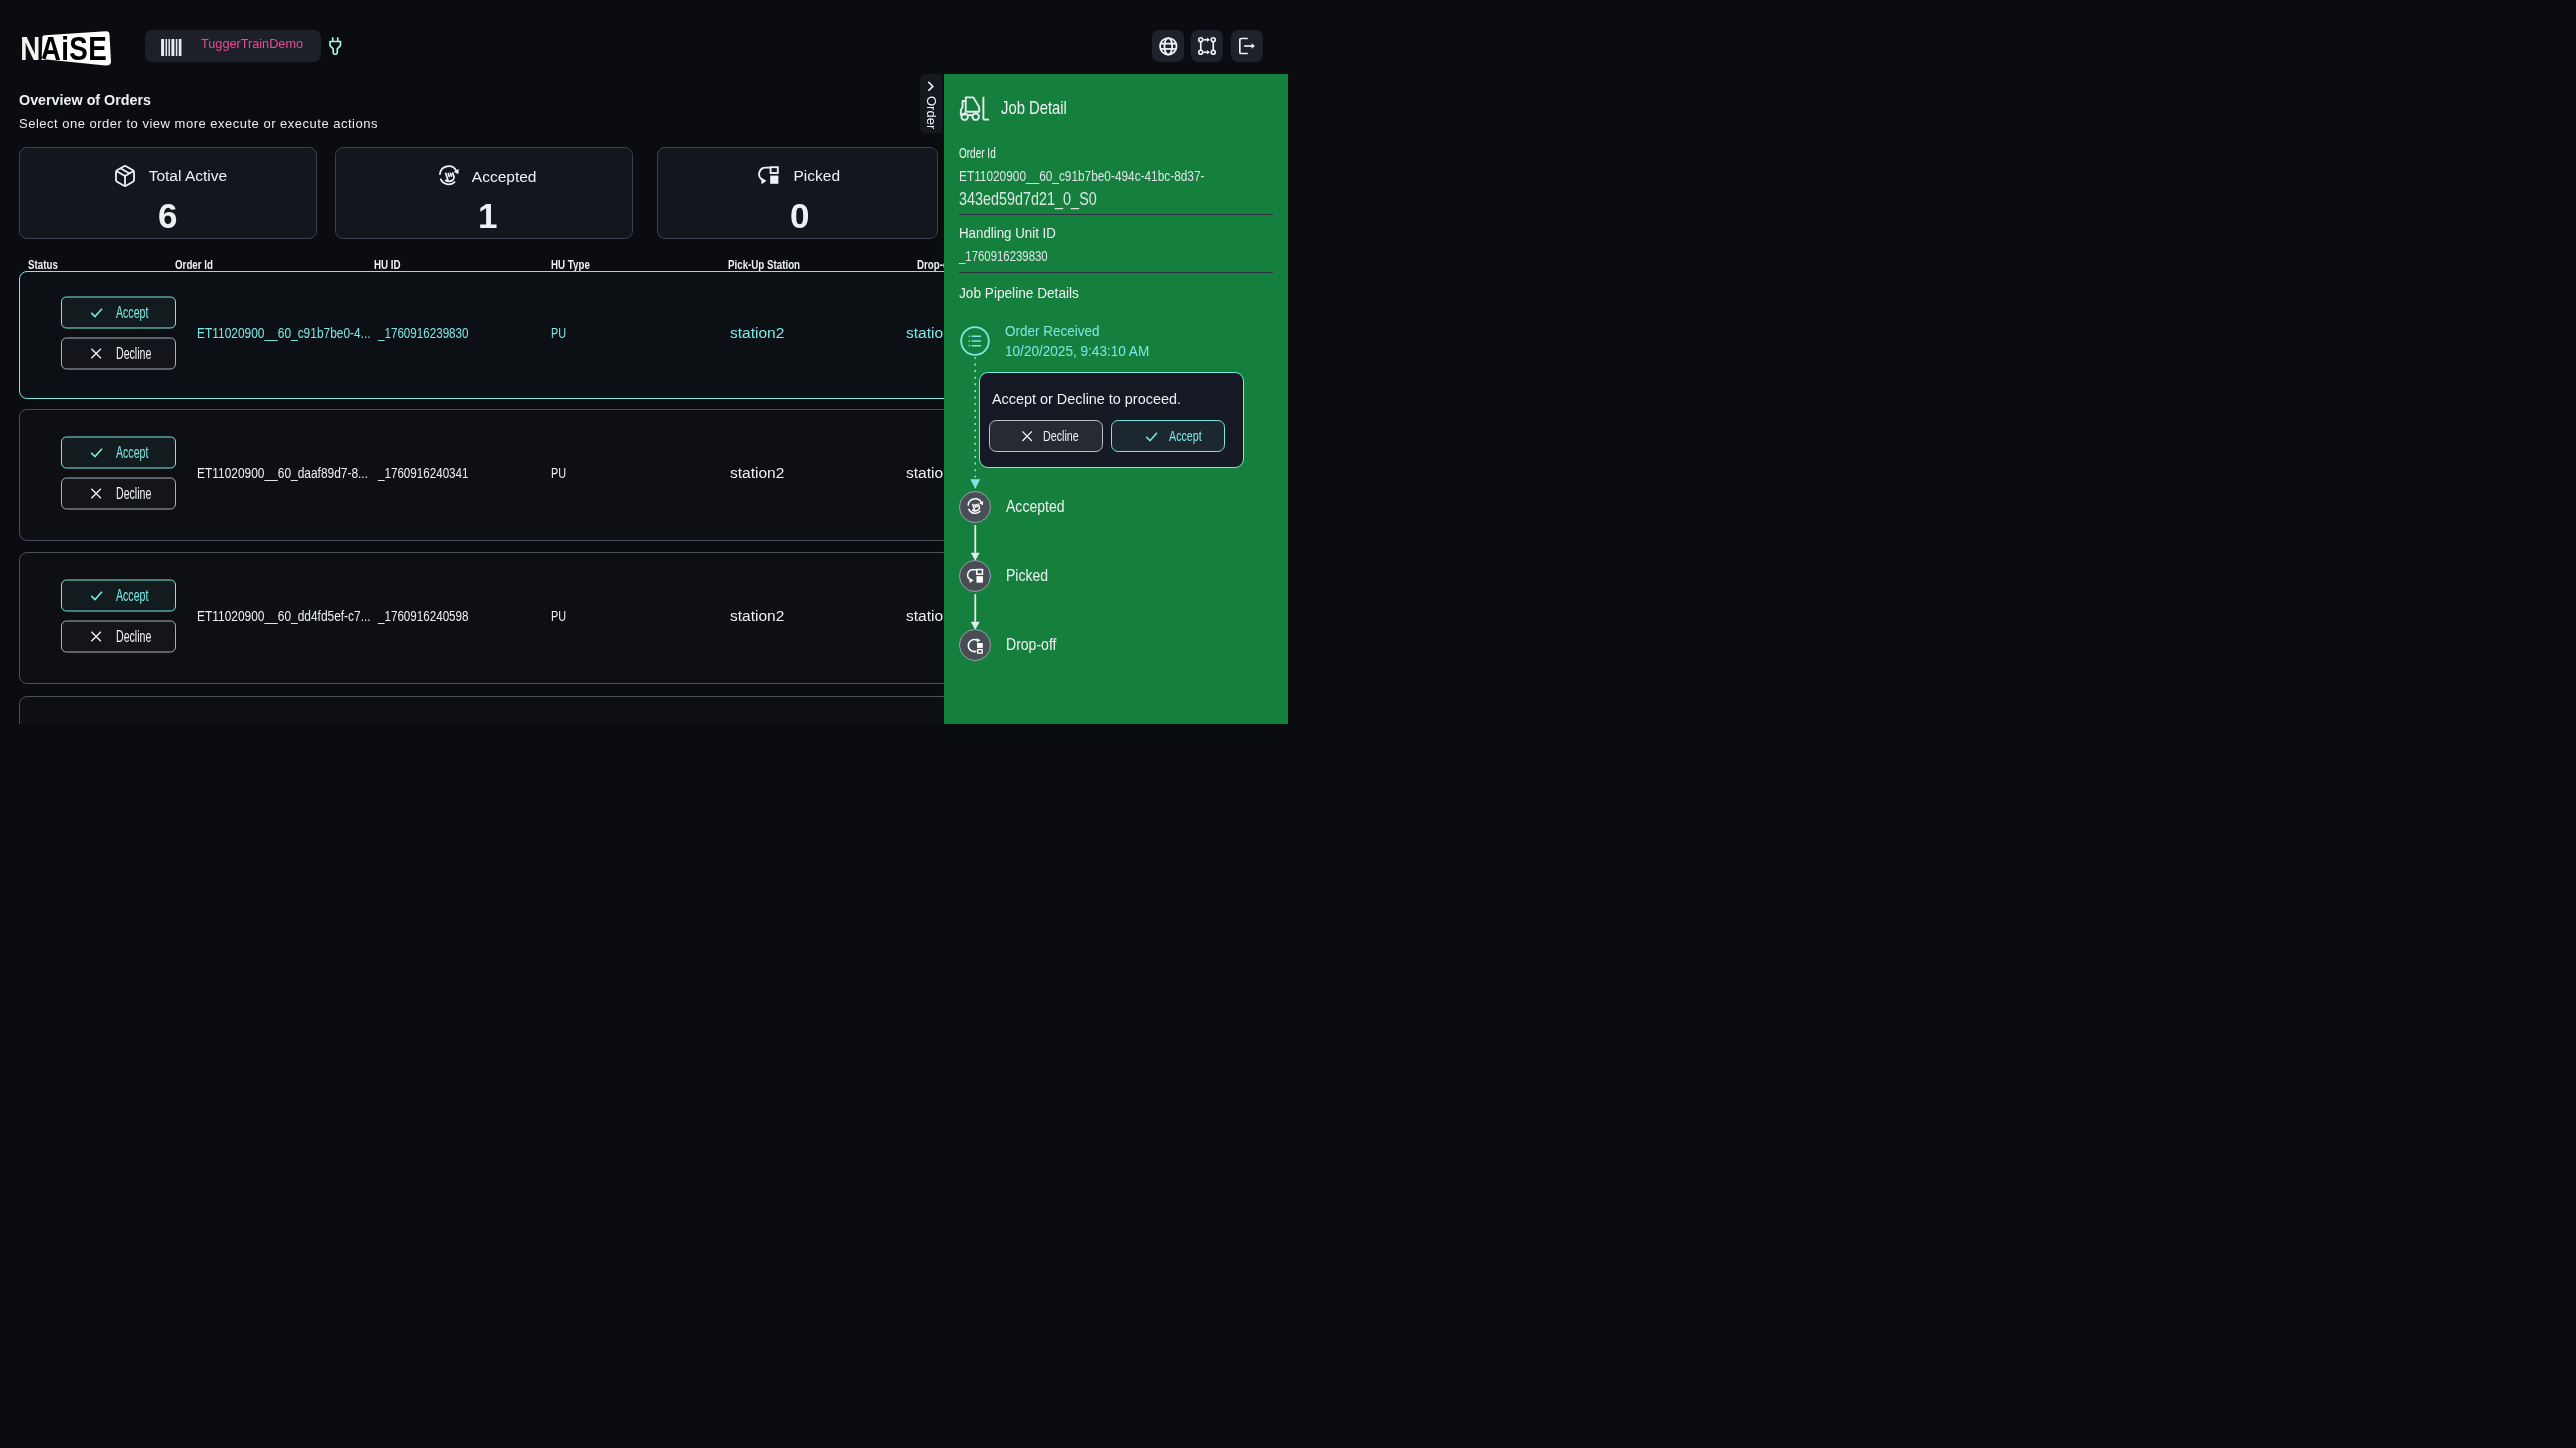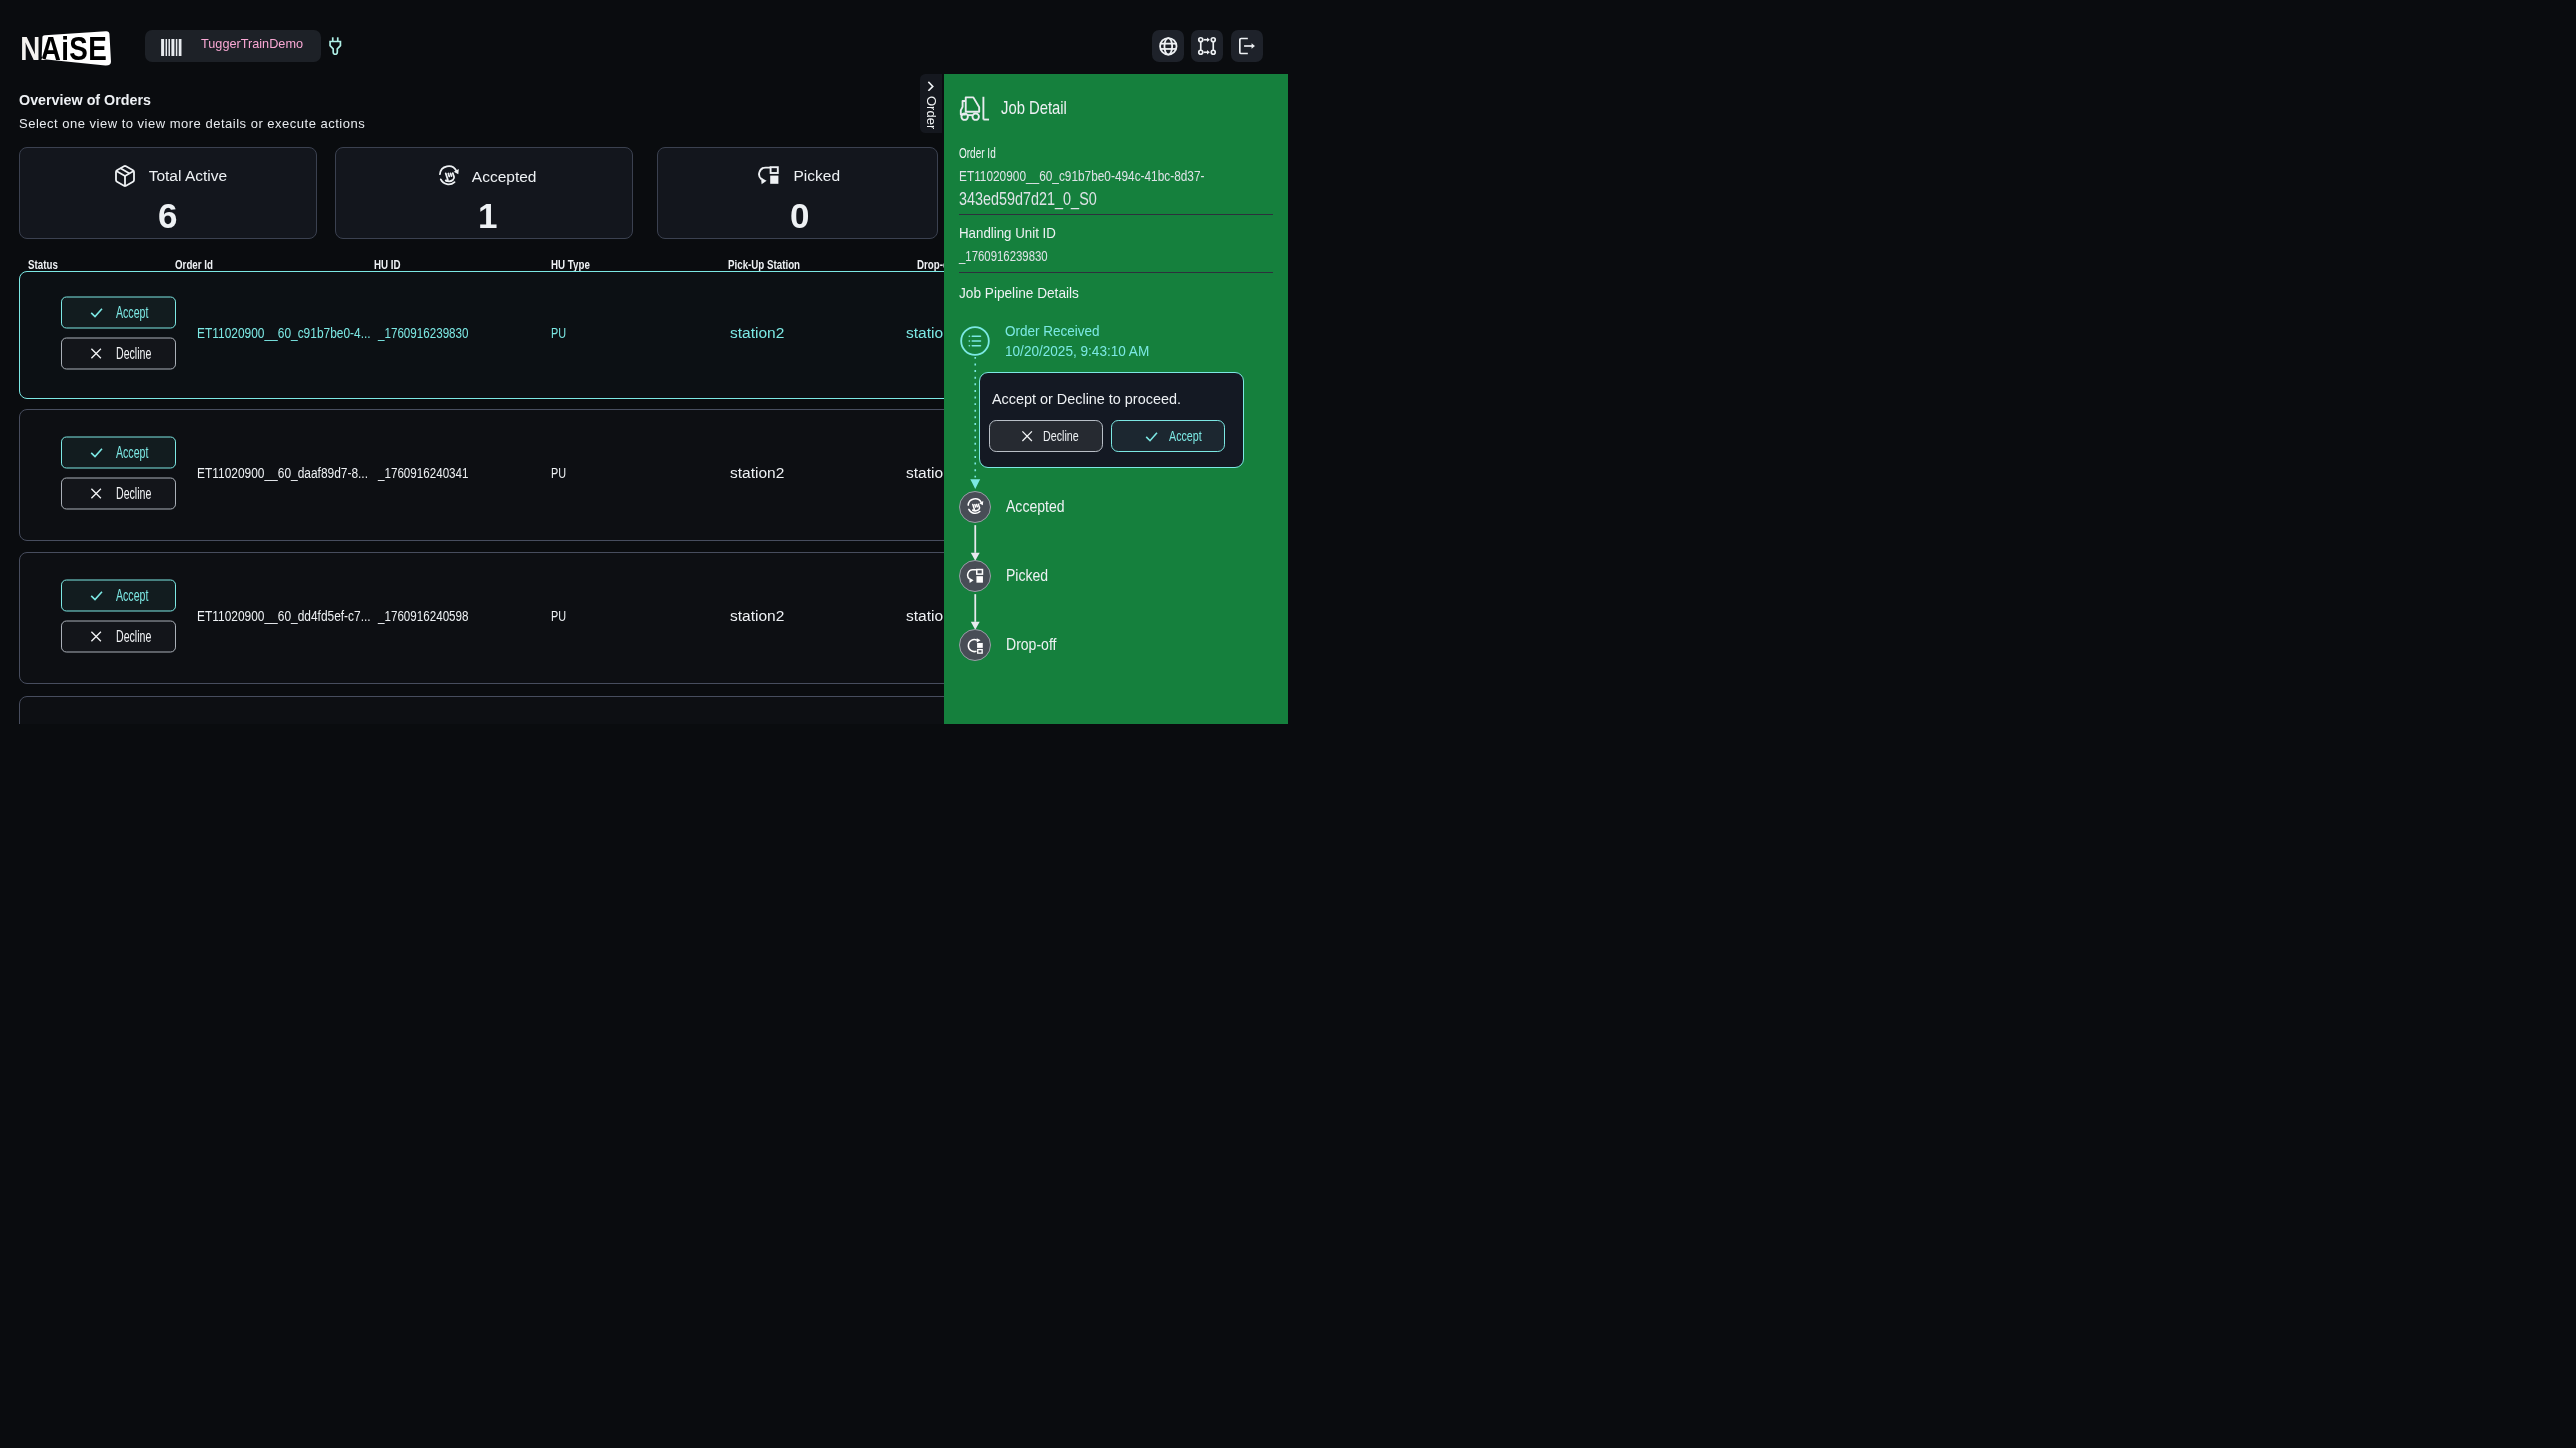--- a/index.html
+++ b/index.html
@@ -25,21 +25,21 @@
   <svg style="position:absolute; left:16px; top:9.1px;" width="20.6" height="17" viewBox="0 0 23 19.2">
     <g fill="#e8ebef">
       <rect x="0" y="0" width="3.4" height="19.2"></rect>
       <rect x="5.0" y="0" width="1.7" height="19.2"></rect>
       <rect x="8.3" y="0" width="1.7" height="19.2"></rect>
       <rect x="11.6" y="0" width="3.4" height="19.2"></rect>
       <rect x="16.6" y="0" width="1.7" height="19.2"></rect>
       <rect x="19.9" y="0" width="3.1" height="19.2"></rect>
     </g>
   </svg>
-  <span style="position:absolute; left:56px; top:7.2px; font-size:12.7px; color:#f9a8d4;">TuggerTrainDemo</span>
+  <span style="position:absolute; left:56px; top:7.2px; font-size:12.7px; color:#ec4899;">TuggerTrainDemo</span>
 </div>
 
 <svg class="abs" style="left:329px; top:37px;" width="12.5" height="17.5" viewBox="0 0 14 19.5">
   <g stroke="#aff0e6" stroke-width="1.9" fill="none">
     <line x1="4.2" y1="0.3" x2="4.2" y2="5"></line>
     <line x1="9.8" y1="0.3" x2="9.8" y2="5"></line>
     <path d="M1.2,5 H12.8 V9.6 L9.3,13.2 V17 a1.5,1.5 0 0 1 -4.6,0 V13.2 L1.2,9.6 Z" stroke-linejoin="miter"></path>
   </g>
 </svg>
 
@@ -67,21 +67,21 @@
 </div>
 <div class="abs" style="left:1231px; top:30px; width:32px; height:32px; background:#1e222a; border-radius:7.2px; display:flex; align-items:center; justify-content:center;">
   <svg width="20" height="20" viewBox="0 0 24 24" fill="none" stroke="#eef1f4" stroke-width="2">
     <path d="M13 3 H5 a1.6 1.6 0 0 0 -1.6 1.6 V19.4 a1.6 1.6 0 0 0 1.6 1.6 H13"></path>
     <line x1="8.5" y1="12" x2="18" y2="12"></line>
     <path d="M17.5 8.7 L21.5 12 L17.5 15.3 Z" fill="#eef1f4" stroke="none"></path>
   </svg>
 </div>
 
 <div class="abs" style="left:19px; top:91px; font-size:15.4px; font-weight:bold;"><span class="cx" style="transform:scaleX(0.93);">Overview of Orders</span></div>
-<div class="abs" style="left:19px; top:116px; font-size:13px; letter-spacing:0.5px; color:#e8ebef;">Select one view to view more details or execute actions</div>
+<div class="abs" style="left:19px; top:116px; font-size:13px; letter-spacing:0.5px; color:#e8ebef;">Select one order to view more execute or execute actions</div>
 
 <style>
   .card { position:absolute; top:147px; height:92px; background:#13161d; border:0.9px solid #3b4150; border-radius:8px; }
   .cardrow { position:absolute; top:164px; display:flex; align-items:center; }
   .cardlabel { font-size:15.5px; }
   .cardnum { position:absolute; top:196px; font-size:35px; font-weight:bold; }
 </style>
 <div class="card" style="left:19px; width:298px;"></div>
 <div class="card" style="left:335px; width:298px;"></div>
 <div class="card" style="left:657px; width:281px;"></div>

